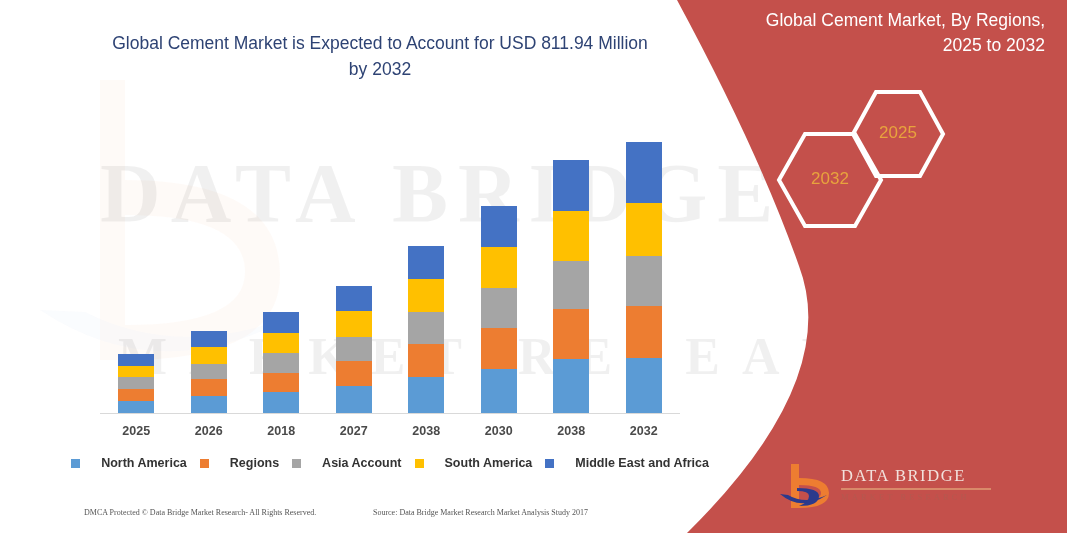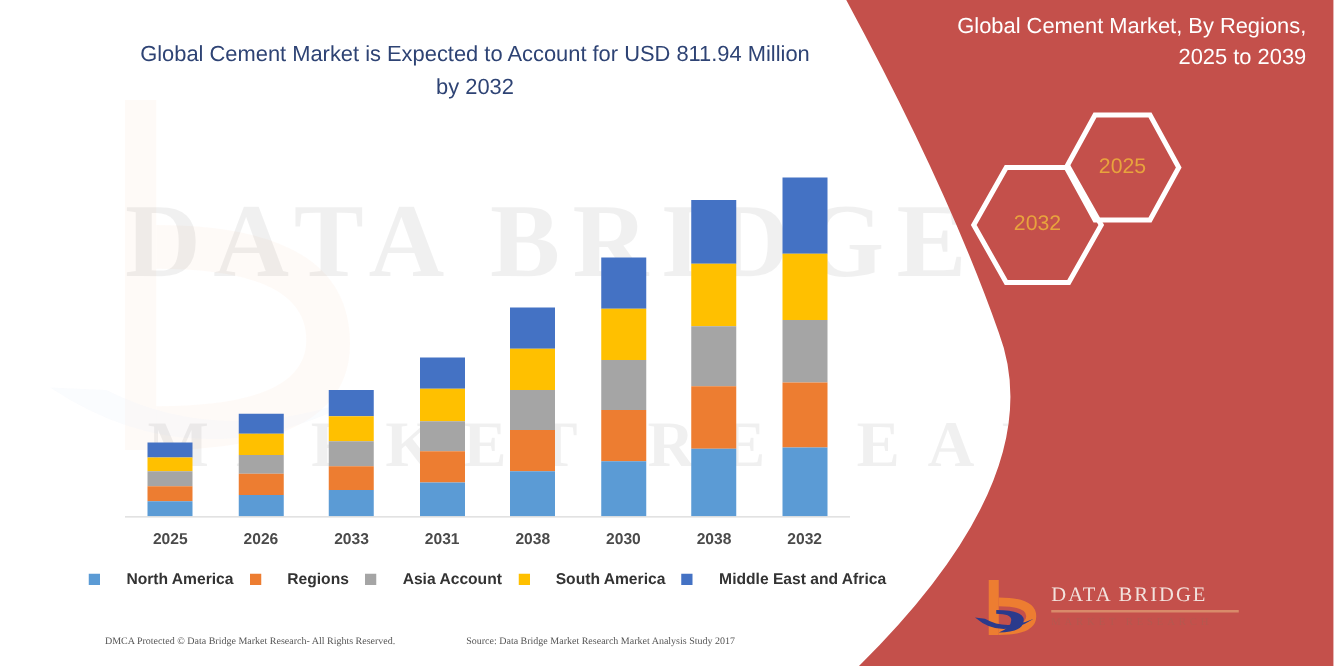--- a/index.html
+++ b/index.html
@@ -176,22 +176,22 @@
             <div class="seg" style="height: 52.56px; background: rgb(255, 192, 0);"></div>
             <div class="seg" style="height: 61.32px; background: rgb(68, 114, 196);"></div>
           </div>
         </div>
       </div>
     <div class="axis-line"></div>
   </div>
   <div class="xlabels" id="xlabels">
       <div class="xlabel">2025</div>
       <div class="xlabel">2026</div>
-      <div class="xlabel">2033</div>
-      <div class="xlabel">2031</div>
+      <div class="xlabel">2018</div>
+      <div class="xlabel">2027</div>
       <div class="xlabel">2038</div>
       <div class="xlabel">2030</div>
       <div class="xlabel">2038</div>
       <div class="xlabel">2032</div>
     </div>
   <div class="legend" id="legend">
       <div class="leg-item">
         <span class="leg-swatch" style="background: rgb(91, 155, 213);"></span>
         <span class="leg-label">North America</span>
       </div>
@@ -216,21 +216,21 @@
   <div class="footer">
     <span class="footer-txt">DMCA Protected © Data Bridge Market Research- All Rights Reserved.</span>
     <span class="footer-txt">Source: Data Bridge Market Research  Market Analysis Study 2017</span>
   </div>
 
   <div class="red-panel">
     <svg viewBox="0 0 400 533" preserveAspectRatio="none">
       <path d="M10 0 L400 0 L400 533 L20 533 Q175 380 132 266 Q92 152 10 0 Z" fill="#C4504B"></path>
     </svg>
     <div class="panel-content">
-      <div class="panel-title">Global Cement Market, By Regions, 2025 to 2039</div>
+      <div class="panel-title">Global Cement Market, By Regions, 2025 to 2032</div>
 
       <div class="hexes">
         <div class="hex hex-2032">
           <svg viewBox="0 0 110 100" width="110" height="100">
             <polygon points="30,4 80,4 106,50 80,96 30,96 4,50" fill="none" stroke="#ffffff" stroke-width="4"></polygon>
           </svg>
           <div class="hex-label">2032</div>
         </div>
         <div class="hex hex-2025">
           <svg viewBox="0 0 98 92" width="98" height="92">

